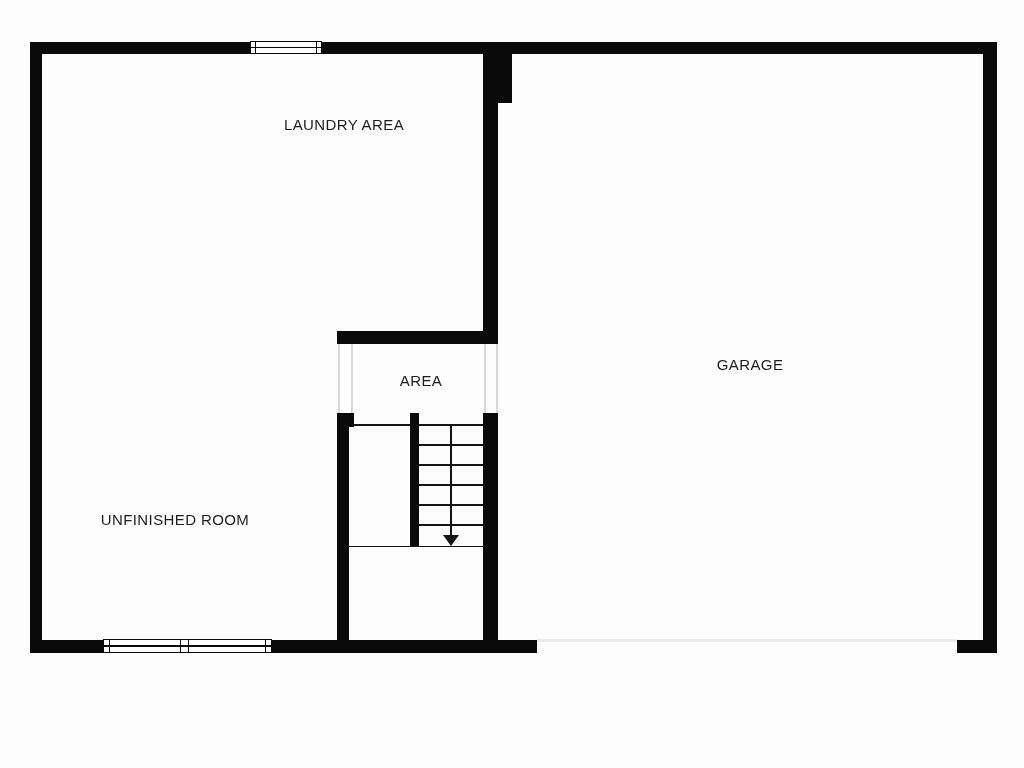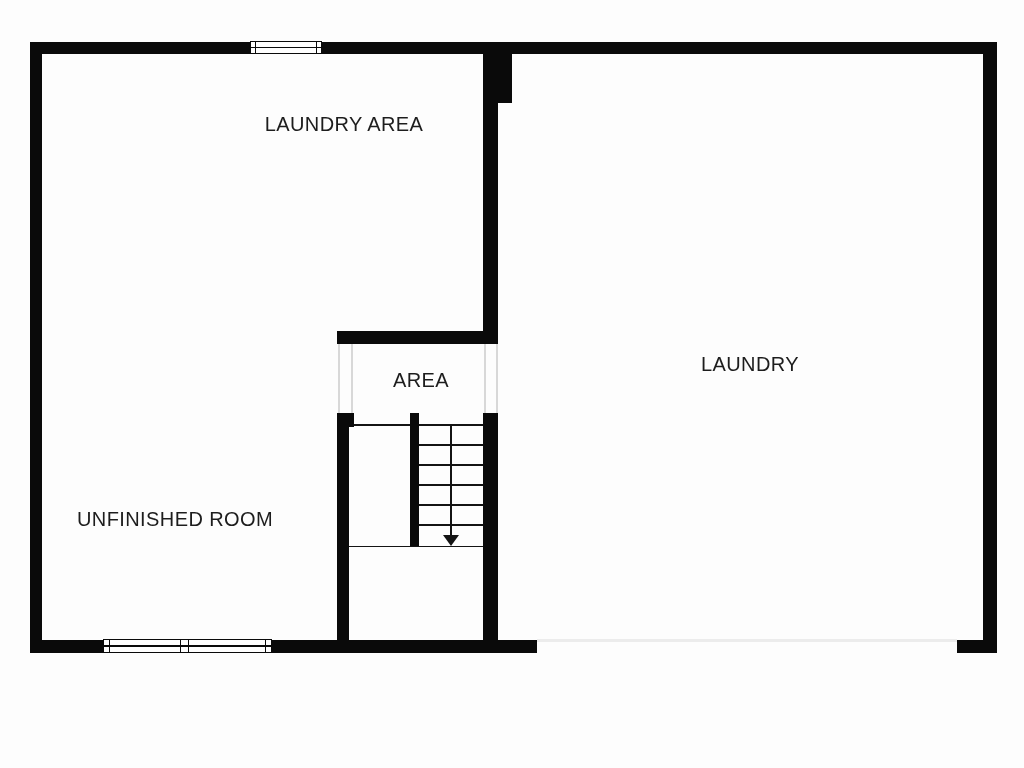--- a/index.html
+++ b/index.html
@@ -11,21 +11,21 @@
     overflow: hidden;
     font-family: "Liberation Sans", sans-serif;
   }
   .wall  { position: absolute; background: var(--wall, #0a0a0a); }
   .line  { position: absolute; background: var(--line, #141414); }
   .faint { position: absolute; background: var(--faint, #d8d8d8); }
   .garage-door-line { position: absolute; background: var(--garage-door, #ececec); }
   .room-label {
     position: absolute;
     transform: translate(-50%, -50%);
-    font-size: 20px;
+    font-size: 15px;
     letter-spacing: 0.4px;
     color: var(--text, #1d1d1d);
     white-space: nowrap;
   }
   .window {
     position: absolute;
     background: #ffffff;
     border: 1.5px solid var(--wall, #0a0a0a);
     box-sizing: border-box;
   }
@@ -95,17 +95,17 @@
         <div class="line tread" style="top: 484px;"></div>
         <div class="line tread" style="top: 504px;"></div>
         <div class="line tread" style="top: 524px;"></div>
       </div>
     <div class="line" style="left:450px; top:425px; width:1.6px; height:111px;"></div>
     <div class="arrow-down" style="left:443px; top:535px;"></div>
     <div class="line" style="left:349px; top:545.5px; width:134px; height:1.6px;"></div>
   </div>
 
   <div class="room-label" style="left:344px; top:124px;">LAUNDRY AREA</div>
-  <div class="room-label" style="left:750px; top:364px;">LAUNDRY</div>
+  <div class="room-label" style="left:750px; top:364px;">GARAGE</div>
   <div class="room-label" style="left:421px; top:380px;">AREA</div>
   <div class="room-label" style="left:175px; top:519px;text-align:right;">UNFINISHED ROOM</div>
 
 </div>
 
 </body></html>

